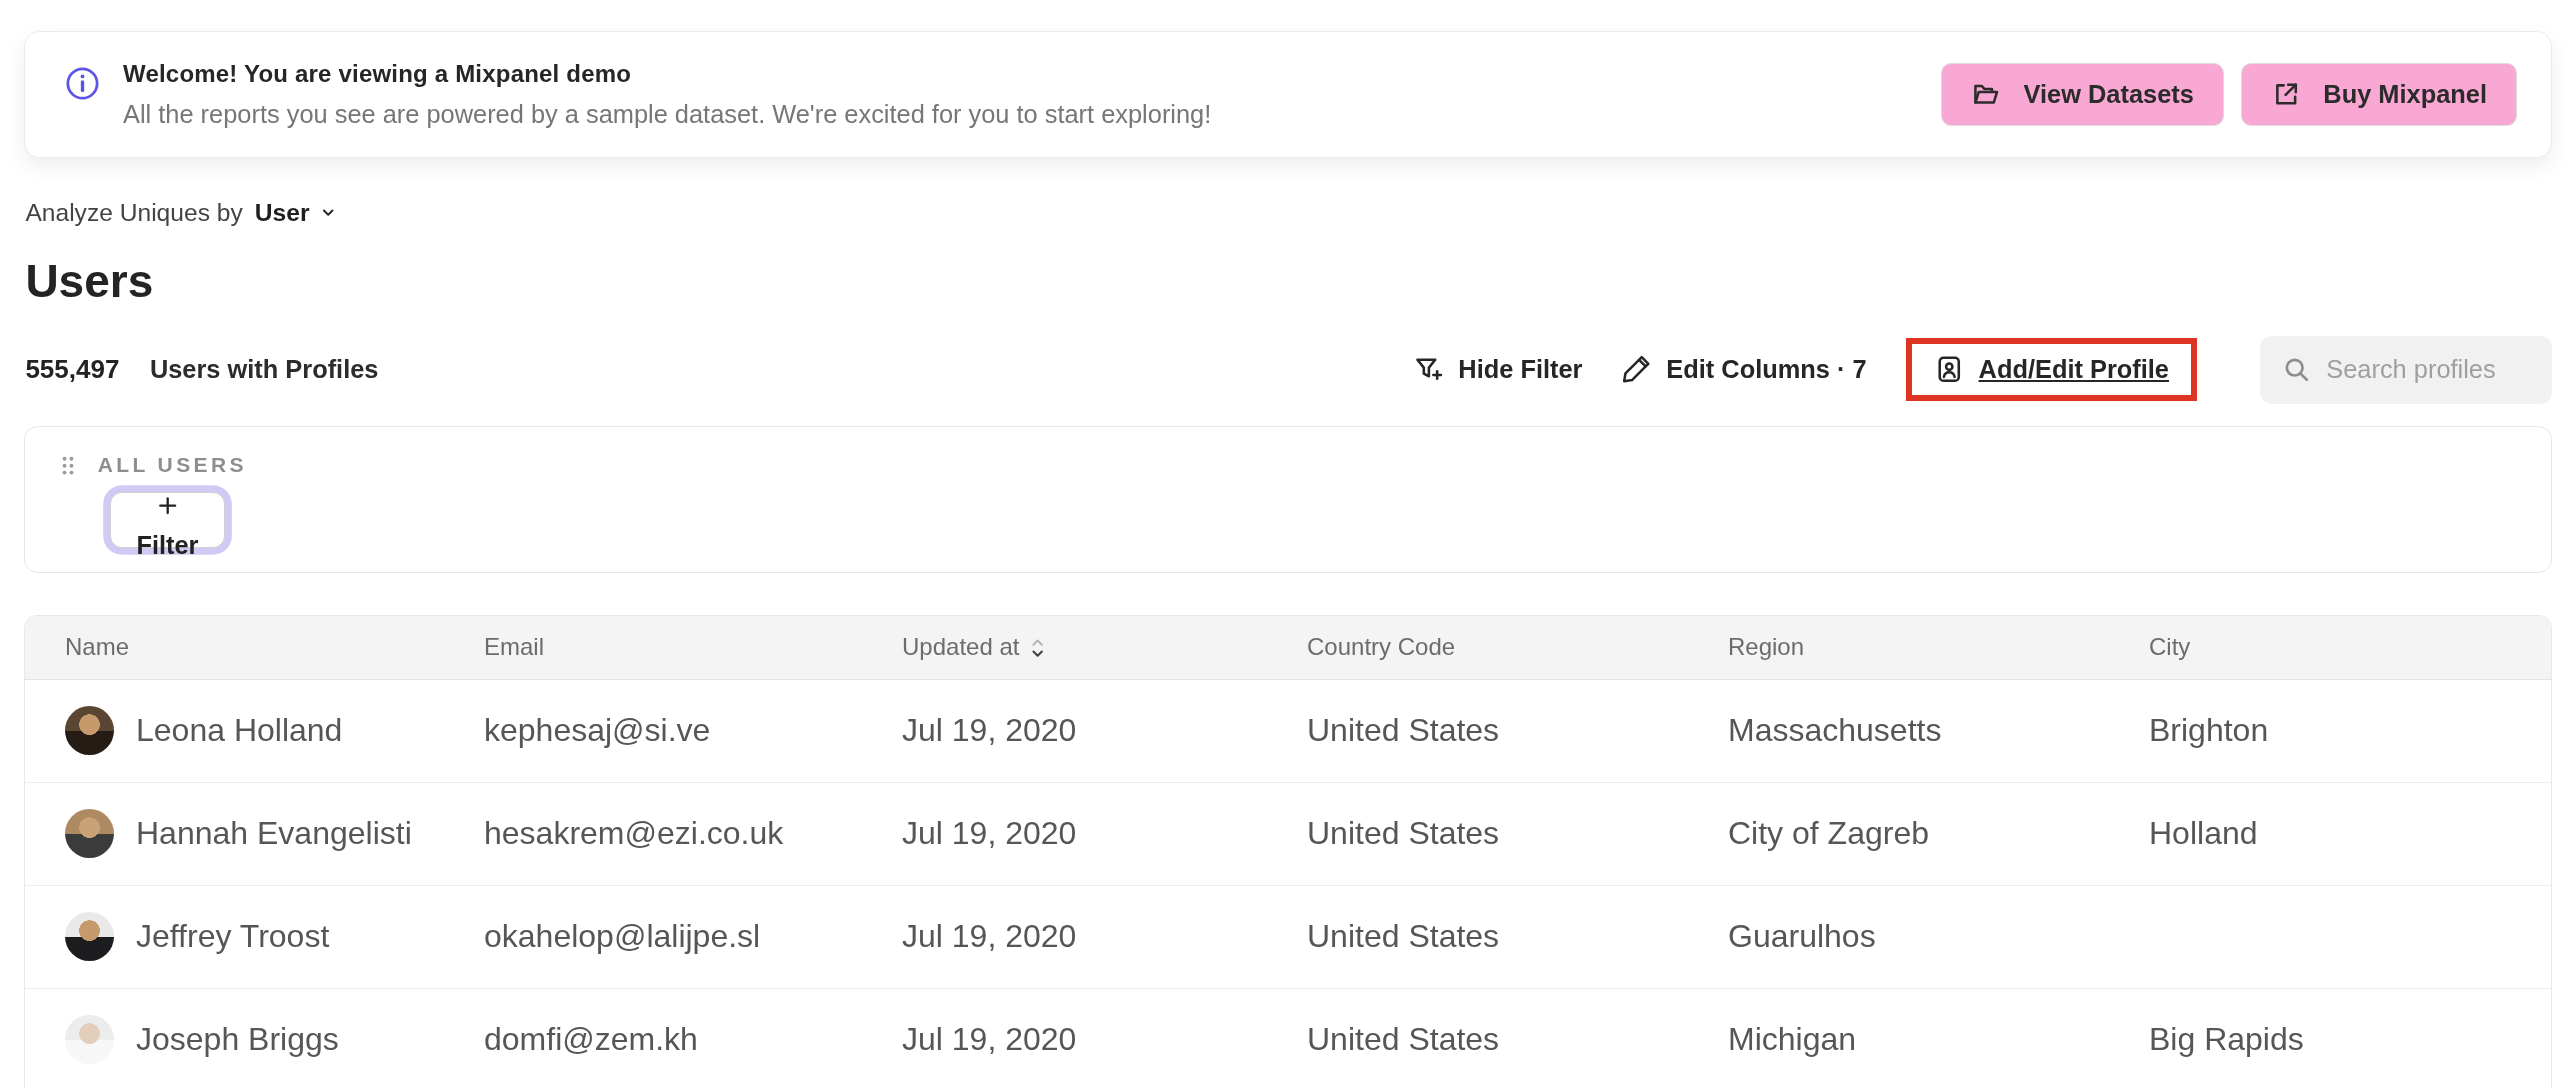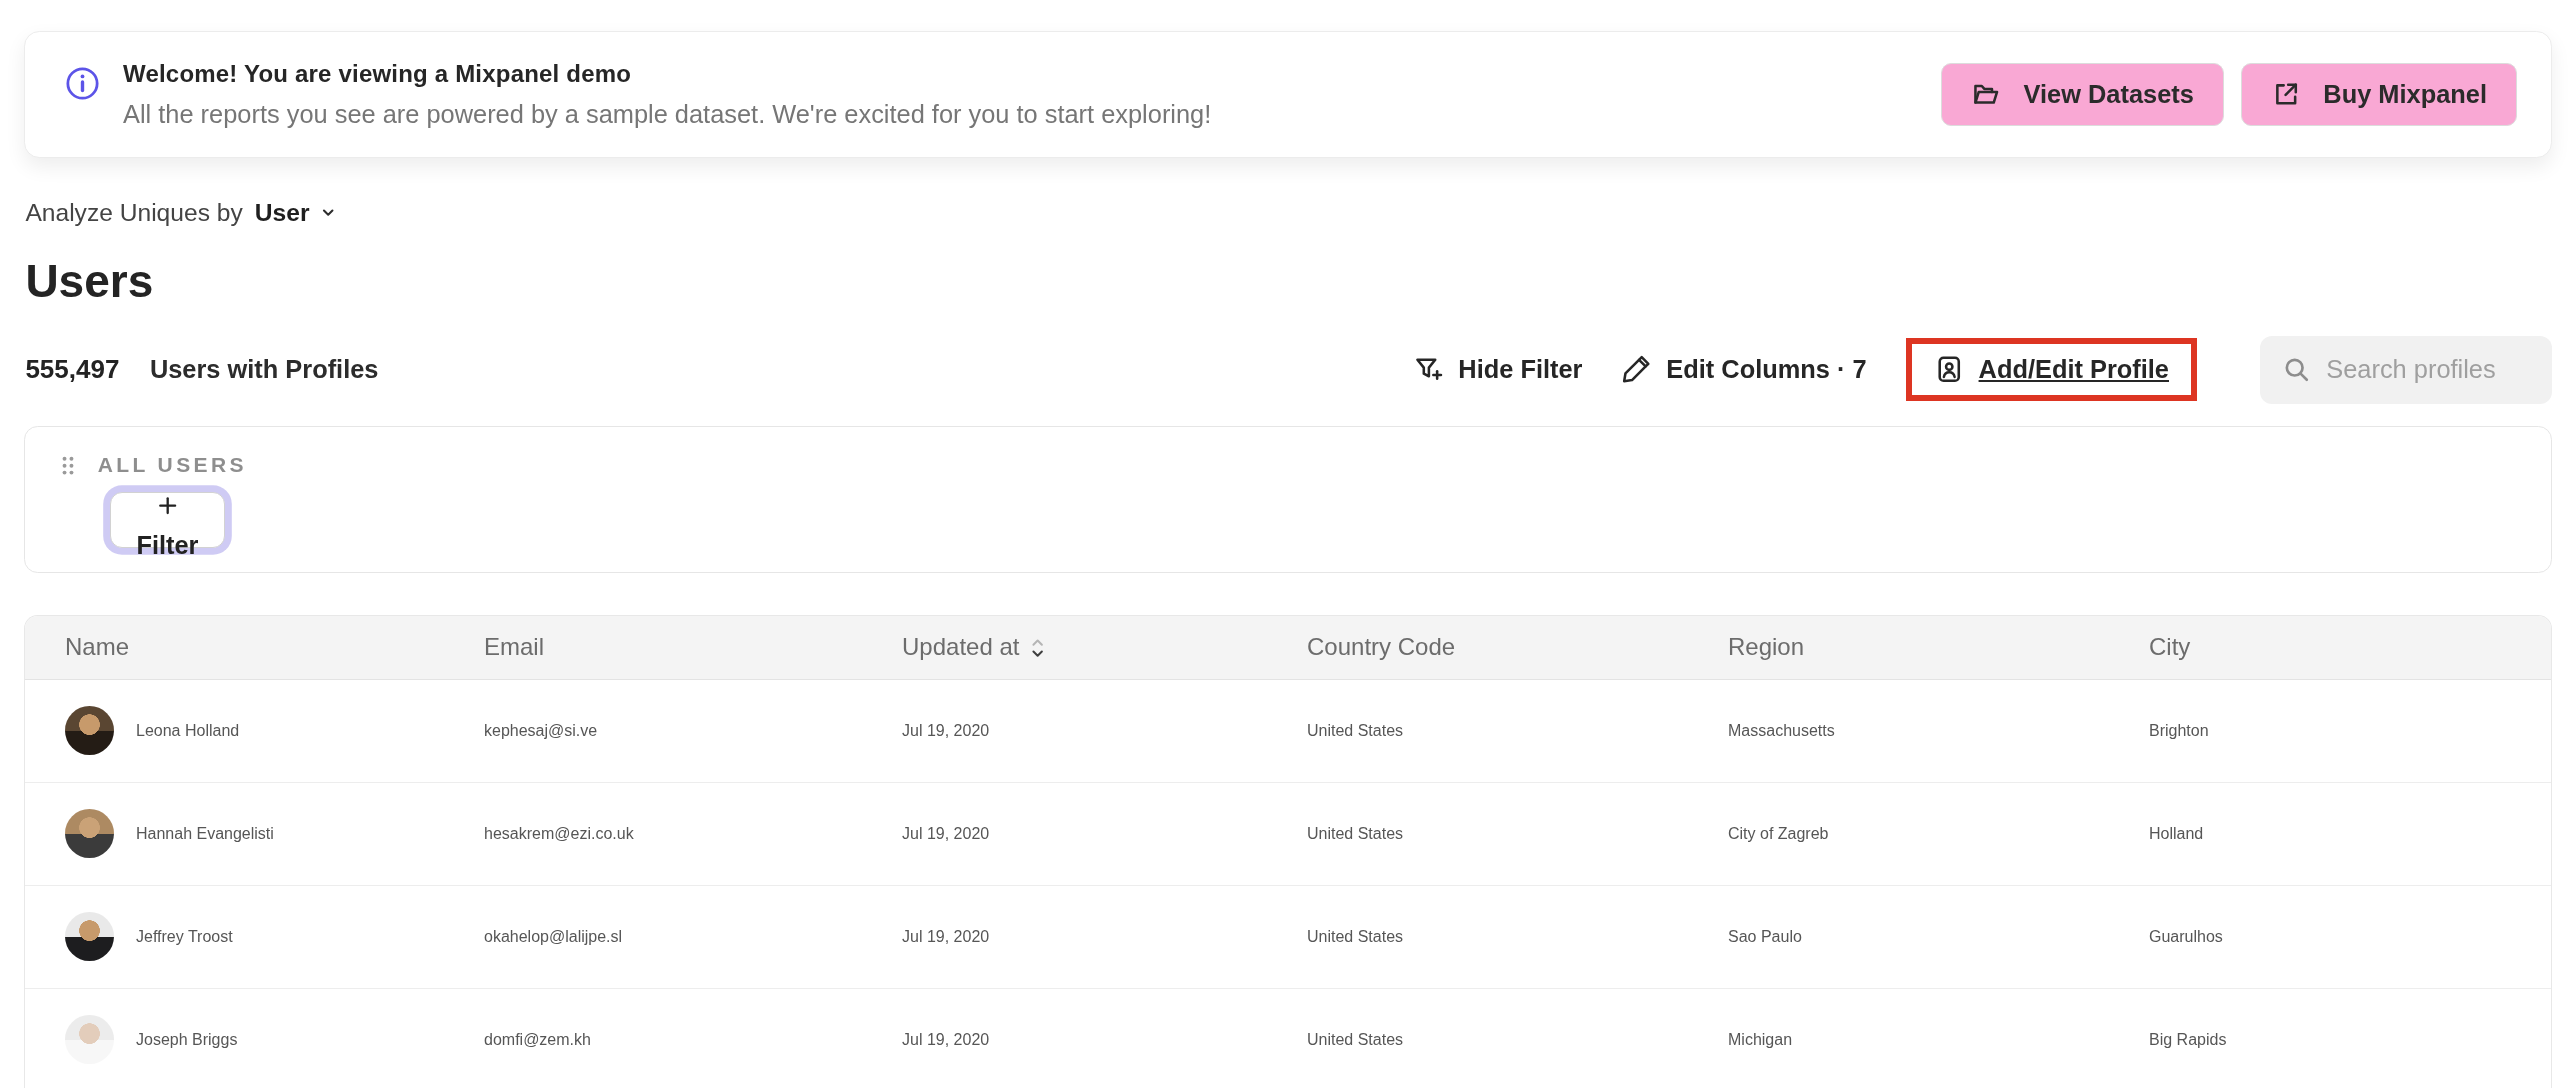--- a/index.html
+++ b/index.html
@@ -87,21 +87,21 @@
   
   .table-card{
     margin:42px 24px 0;flex:0 0 auto;
     border:1.7px solid #e8e8e8;border-bottom:none;
     border-radius:13.6px 13.6px 0 0;background:#fff;overflow:hidden;
   }
   .tgrid{display:grid;grid-template-columns:419px 418px 405px 421px 421px 1fr;}
   .thead{background:#f4f4f4;height:64px;border-bottom:1.7px solid #e3e3e3;}
   .th{display:flex;align-items:center;padding-left:40px;font-size:24px;color:#6c6c6c;gap:10.2px;}
   .trow{height:103px;border-bottom:1.7px solid #ededed;background:#fff;cursor:pointer;}
-  .td{display:flex;align-items:center;padding-left:40px;font-size:16px;color:#565656;}
+  .td{display:flex;align-items:center;padding-left:40px;font-size:32px;color:#565656;}
   .avatar{
     width:49px;height:49px;border-radius:50%;flex:0 0 auto;margin-right:22px;
     background:#ddd;
   }
   .sort-ic{display:flex;flex-direction:column;gap:0.8px;margin-top:1.7px;}
   svg{display:block;}
 </style>
 </head>
 <body>
 
@@ -313,23 +313,20 @@
       <div class="td">
           <span>okahelop@lalijpe.sl</span>
         </div>
       <div class="td">
           <span>Jul 19, 2020</span>
         </div>
       <div class="td">
           <span>United States</span>
         </div>
       <div class="td">
-          <span>Sao Paulo</span>
-        </div>
-      <div class="td">
           <span>Guarulhos</span>
         </div>
     </div>
 
     <div class="tgrid trow">
       <div class="td">
         <span class="avatar" style="background: radial-gradient(circle at 50% 38%, rgb(227, 205, 187) 0px, rgb(227, 205, 187) 26%, transparent 27%), linear-gradient(rgb(236, 236, 236) 0px, rgb(236, 236, 236) 52%, rgb(247, 247, 247) 52%);"></span>
         <span>Joseph Briggs</span>
       </div>
       <div class="td">

